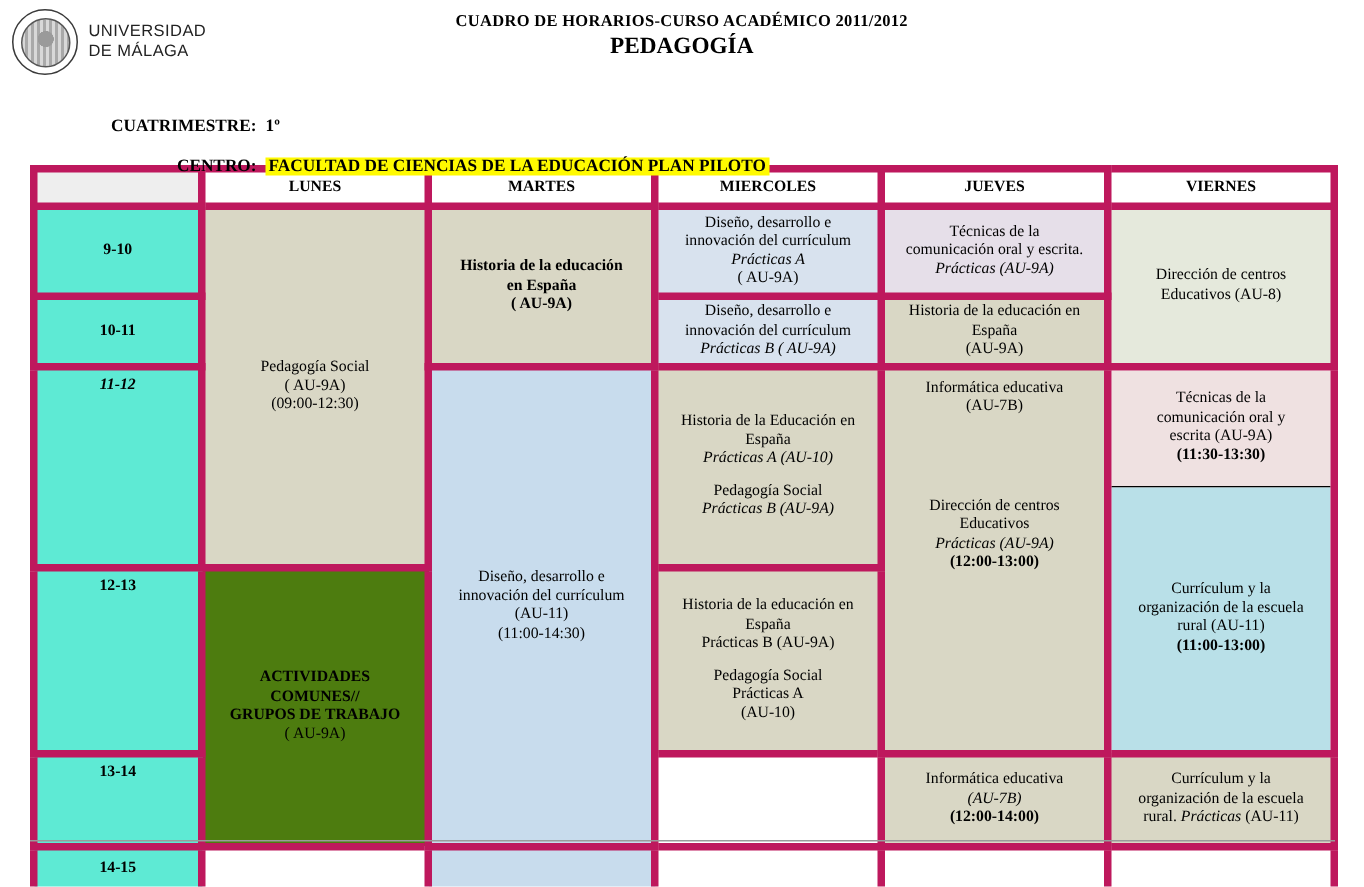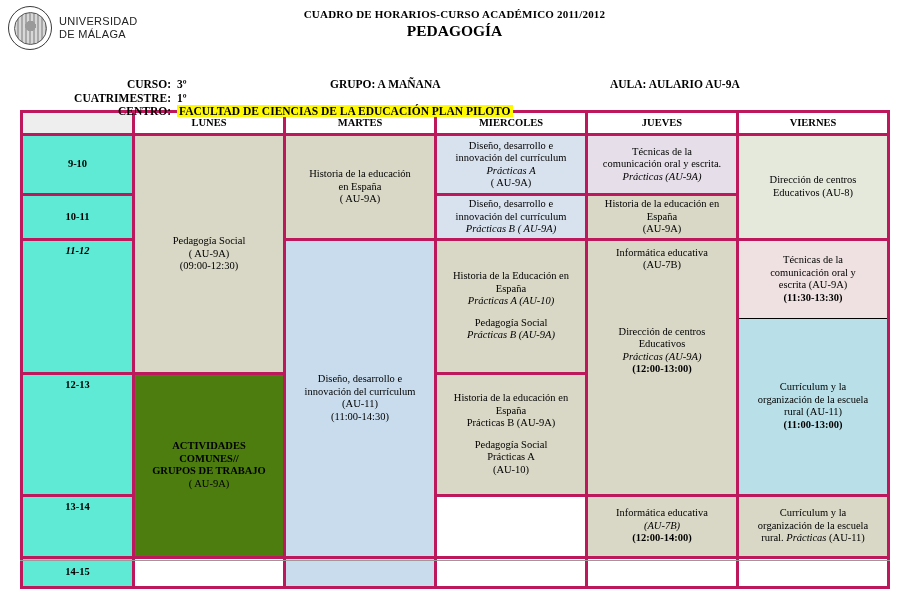--- a/index.html
+++ b/index.html
@@ -120,21 +120,21 @@
   }
 
   
   table.schedule {
     border-collapse: collapse;
     margin: 4px 0 0 20px;
     width: 870px;
     table-layout: fixed;
   }
   table.schedule td, table.schedule th {
-    border: 3px solid #be185d;
+    border: 5px solid #be185d;
     vertical-align: middle;
     text-align: center;
     font-size: 10.5px;
     line-height: 12.5px;
     padding: 2px 3px;
   }
   th.dayhead {
     font-weight: bold;
     font-size: 11.5px;
     height: 16px;
@@ -186,26 +186,20 @@
       <div class="title-sub">PEDAGOGÍA</div>
     </div>
   </div>
 
   <div class="info">
     <div class="info-row">
       <div class="info-label">CENTRO:</div>
       <div class="info-value hl">FACULTAD DE CIENCIAS DE LA EDUCACIÓN   PLAN PILOTO</div>
     </div>
     <div class="info-row">
-      <div class="info-label">CURSO:</div>
-      <div class="info-value">3º</div>
-      <div class="grupo">GRUPO: A MAÑANA</div>
-      <div class="info-extra">AULA: AULARIO AU-9A</div>
-    </div>
-    <div class="info-row">
       <div class="info-label">CUATRIMESTRE:</div>
       <div class="info-value">1º</div>
     </div>
   </div>
 
   <table class="schedule">
     <colgroup>
       <col class="c-hour">
         <col class="c-day">
         <col class="c-day">
@@ -226,21 +220,21 @@
 
       <tr style="height:60px;">
         <td class="hour">9-10</td>
 
         <td rowspan="3" style="background:#d9d7c5;">
           <span class="cell-txt">Pedagogía Social</span>
           <span class="cell-txt">( AU-9A)</span>
           <span class="cell-txt">(09:00-12:30)</span>
         </td>
 
-        <td rowspan="2" style="background:#d9d7c5;">
+        <td rowspan="2" style="background:#d9d7c5;font-weight:bold;">
           <span class="cell-txt">Historia de la educación</span>
           <span class="cell-txt">en España</span>
           <span class="cell-txt">( AU-9A)</span>
         </td>
 
         <td style="background:#d8e2ee;">
           <span class="cell-txt">Diseño, desarrollo e</span>
           <span class="cell-txt">innovación del currículum</span>
           <span class="cell-txt it">Prácticas A</span>
           <span class="cell-txt">( AU-9A)</span>

